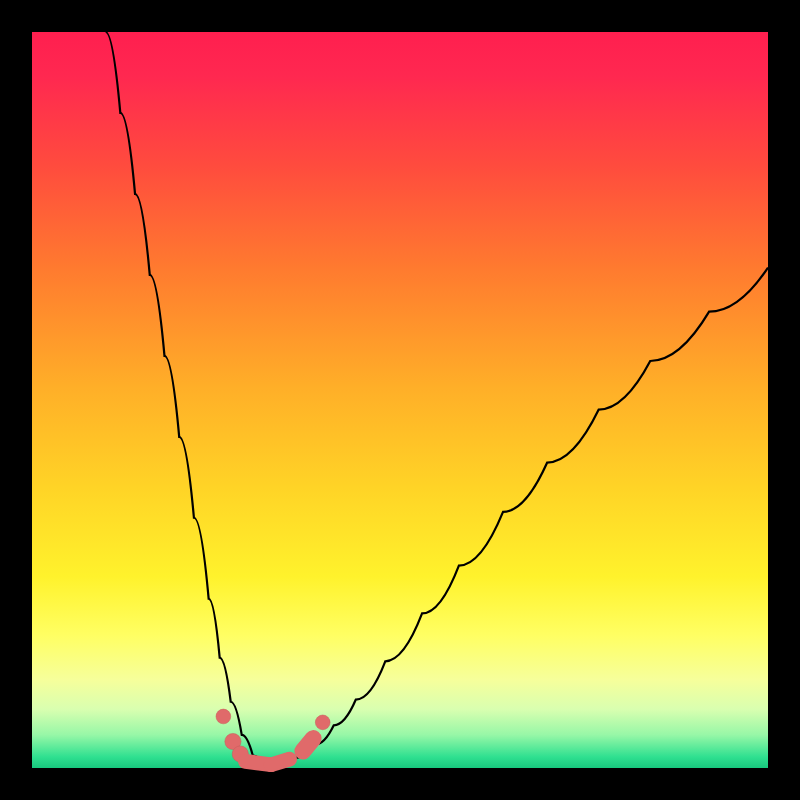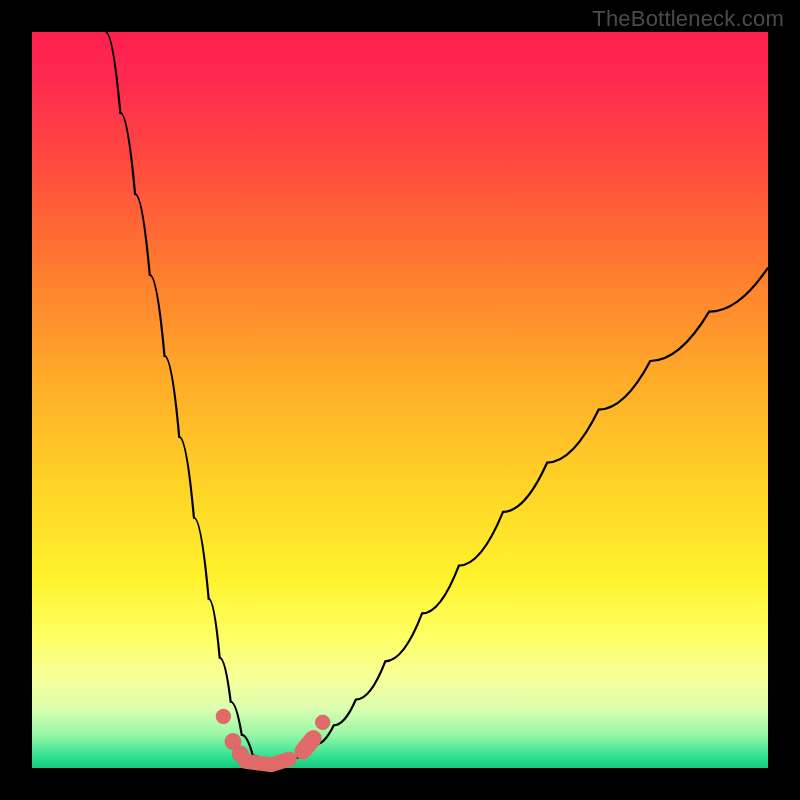--- a/index.html
+++ b/index.html
@@ -86,14 +86,13 @@
           <circle cx="200.93" cy="709.50" r="8.10" fill="#e06a6a" stroke="#c85858" stroke-width="0.5"></circle>
           <circle cx="208.29" cy="722.02" r="8.10" fill="#e06a6a" stroke="#c85858" stroke-width="0.5"></circle>
           <line x1="213.44" y1="729.38" x2="239.20" y2="732.69" stroke="#e06a6a" stroke-width="14.72" stroke-linecap="round"></line>
           <line x1="239.20" y1="732.69" x2="257.60" y2="727.17" stroke="#e06a6a" stroke-width="14.72" stroke-linecap="round"></line>
           <line x1="270.85" y1="719.07" x2="281.15" y2="706.56" stroke="#e06a6a" stroke-width="16.93" stroke-linecap="round"></line>
           <circle cx="290.72" cy="690.37" r="7.36" fill="#e06a6a" stroke="#c85858" stroke-width="0.5"></circle>
         </g>
     </svg>
   </div>
 
-  <div class="watermark">TheBottleneck.com</div>
 </div>
 
 </body></html>

